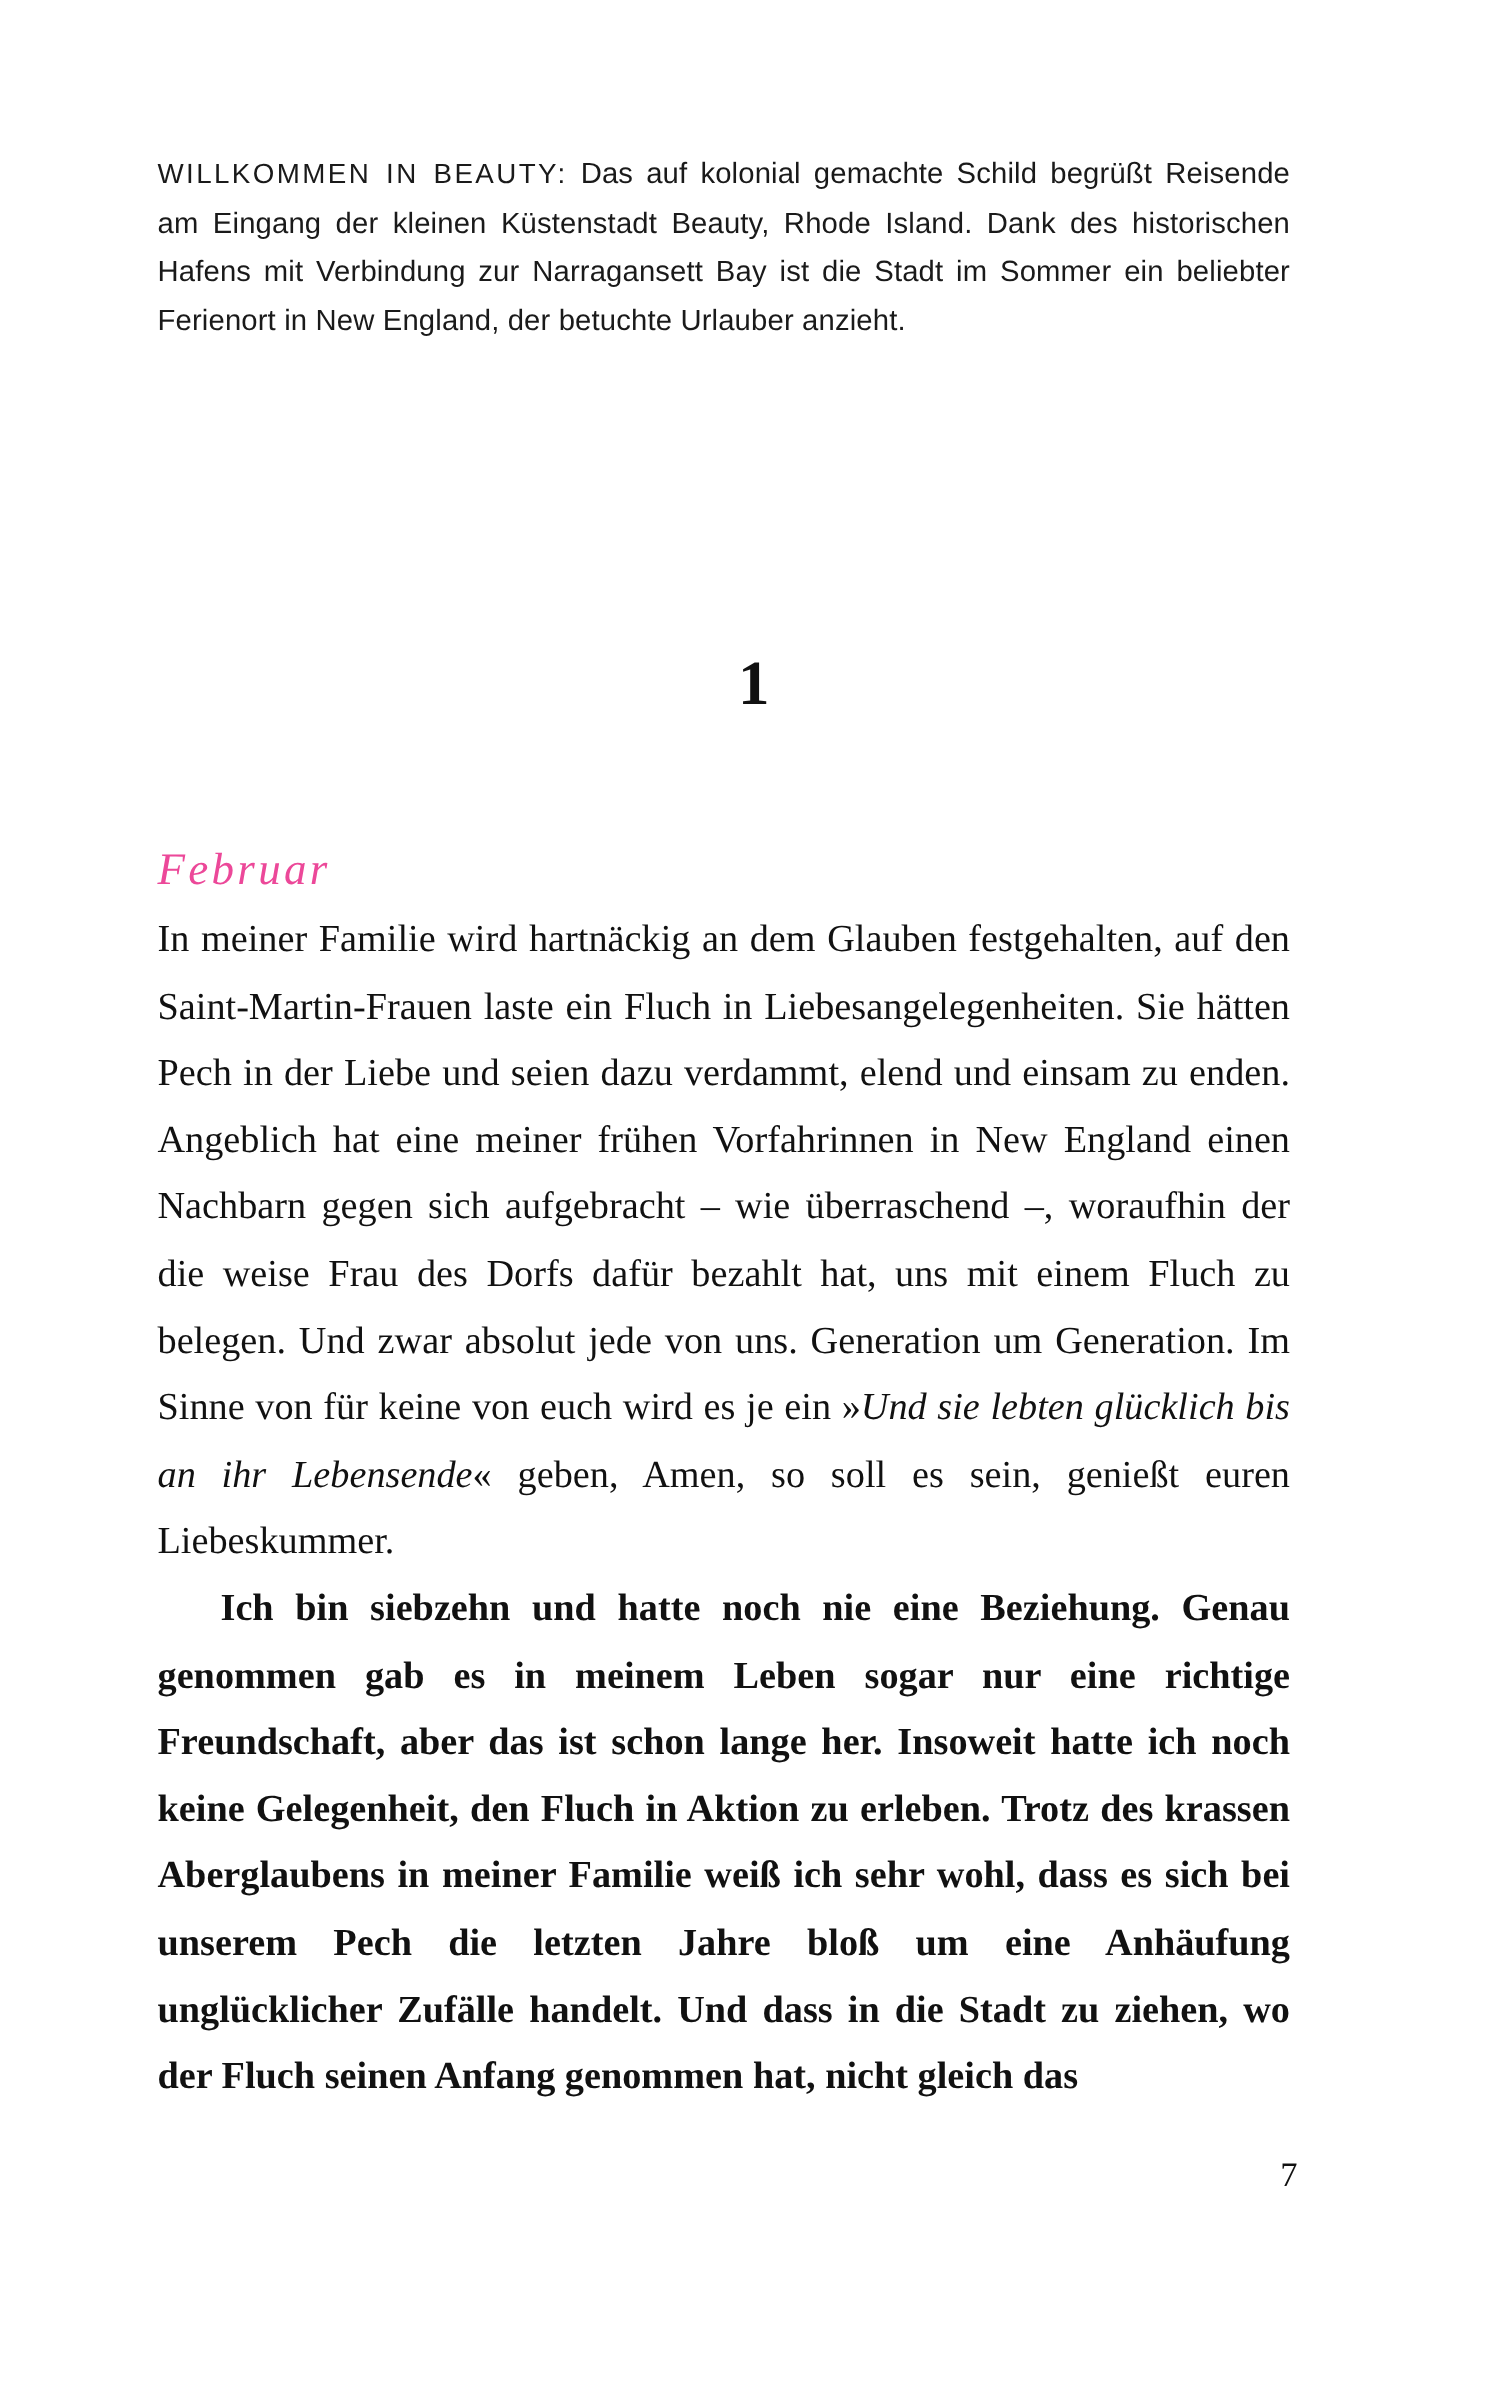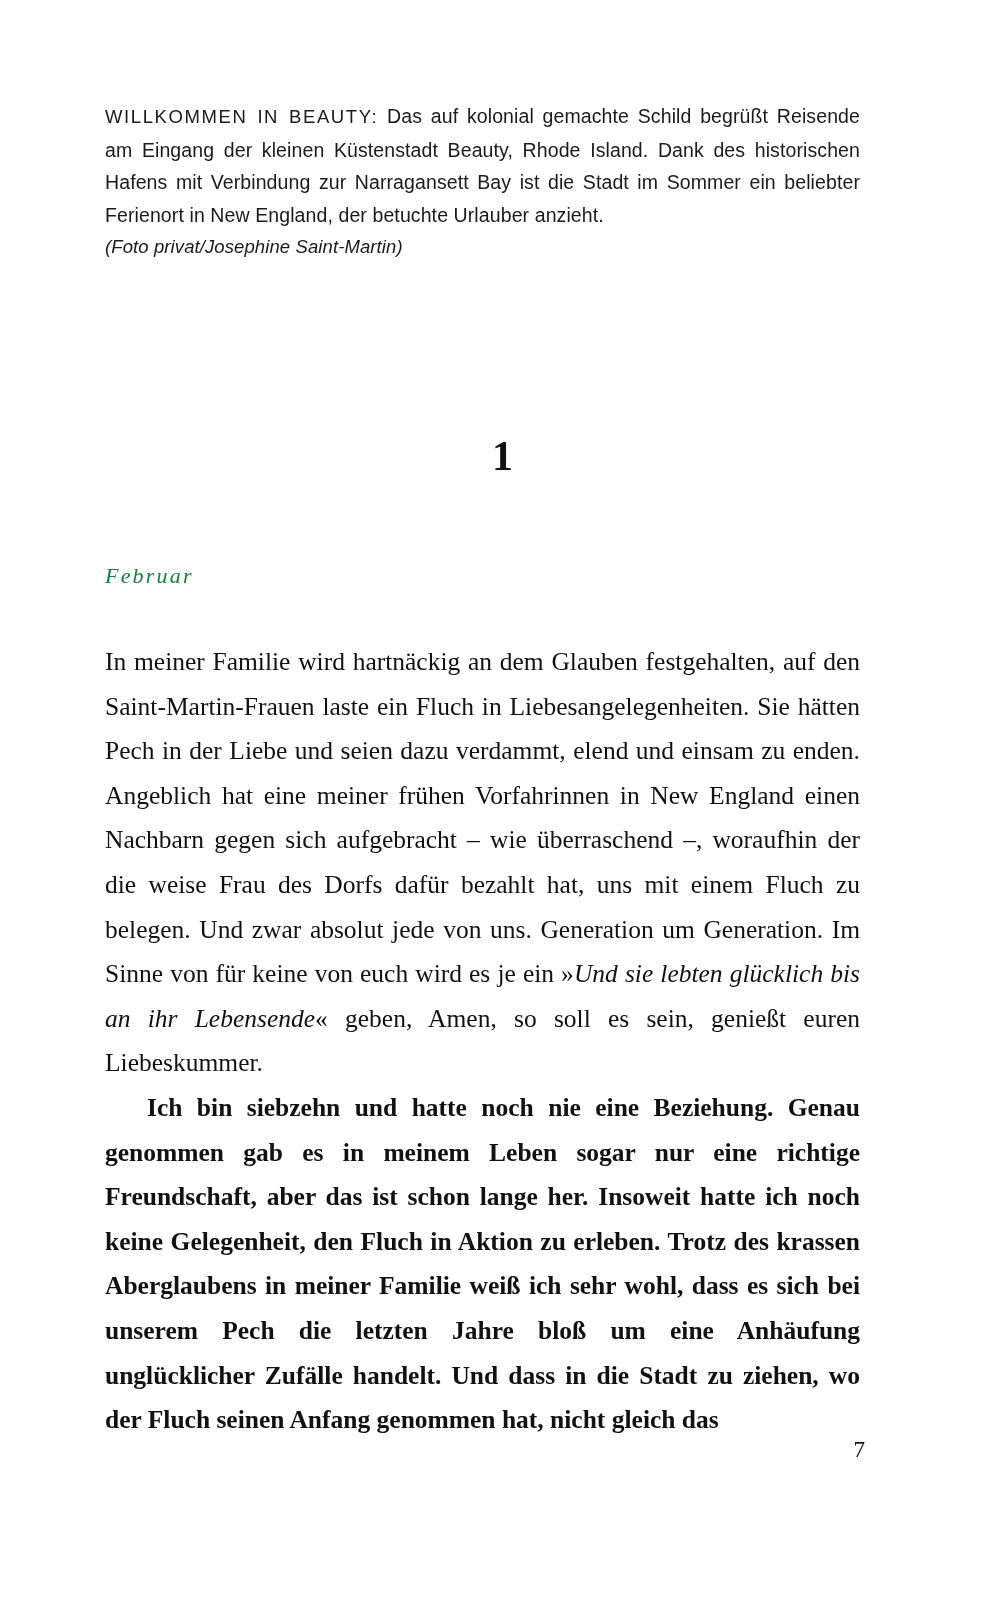--- a/index.html
+++ b/index.html
@@ -57,29 +57,29 @@
     font-weight: 700;
     color: #111111;
   }
   
   .month-heading {
     position: absolute;
     left: 105px;
     top: 563px;
     font-family: "Liberation Serif", serif;
     font-style: italic;
-    font-size: 22px;
+    font-size: 30px;
     letter-spacing: 2.2px;
-    color: #15803d;
+    color: #ec4899;
   }
   
   .body-text {
     position: absolute;
     left: 105px;
-    top: 640px;
+    top: 604px;
     width: 755px;
     font-family: "Liberation Serif", serif;
     font-size: 25.5px;
     line-height: 44.6px;
     text-align: justify;
     color: #111111;
   }
   .body-text p {
     margin: 0;
   }
@@ -102,21 +102,20 @@
     color: #111111;
   }
 </style>
 </head>
 <body>
 
 <div class="page">
 
   <div class="caption">
     <span class="smallcaps">WILLKOMMEN IN BEAUTY:</span><span> Das auf kolonial gemachte Schild begrüßt Reisende am Eingang der kleinen Küstenstadt Beauty, Rhode Island. Dank des historischen Hafens mit Verbindung zur Narragansett Bay ist die Stadt im Sommer ein beliebter Ferienort in New England, der betuchte Urlauber anzieht.</span>
-    <span class="credit">(Foto privat/Josephine Saint-Martin)</span>
   </div>
 
   <div class="chapter-number">1</div>
 
   <div class="month-heading">Februar</div>
 
   <div class="body-text">
     <p><span>In meiner Familie wird hartnäckig an dem Glauben festgehalten, auf den Saint-Martin-Frauen laste ein Fluch in Liebesangelegenheiten. Sie hätten Pech in der Liebe und seien dazu verdammt, elend und einsam zu enden. Angeblich hat eine meiner frühen Vorfahrinnen in New England einen Nachbarn gegen sich aufgebracht – wie überraschend –, woraufhin der die weise Frau des Dorfs dafür bezahlt hat, uns mit einem Fluch zu belegen. Und zwar absolut jede von uns. Generation um Generation. Im Sinne von für keine von euch wird es je ein »</span><i>Und sie lebten glücklich bis an ihr Lebensende</i><span>« geben, Amen, so soll es sein, genießt euren Liebeskummer.</span></p>
     <p class="indent">Ich bin siebzehn und hatte noch nie eine Beziehung. Genau genommen gab es in meinem Leben sogar nur eine richtige Freundschaft, aber das ist schon lange her. Insoweit hatte ich noch keine Gelegenheit, den Fluch in Aktion zu erleben. Trotz des krassen Aberglaubens in meiner Familie weiß ich sehr wohl, dass es sich bei unserem Pech die letzten Jahre bloß um eine Anhäufung unglücklicher Zufälle handelt. Und dass in die Stadt zu ziehen, wo der Fluch seinen Anfang genommen hat, nicht gleich das</p>
   </div>

